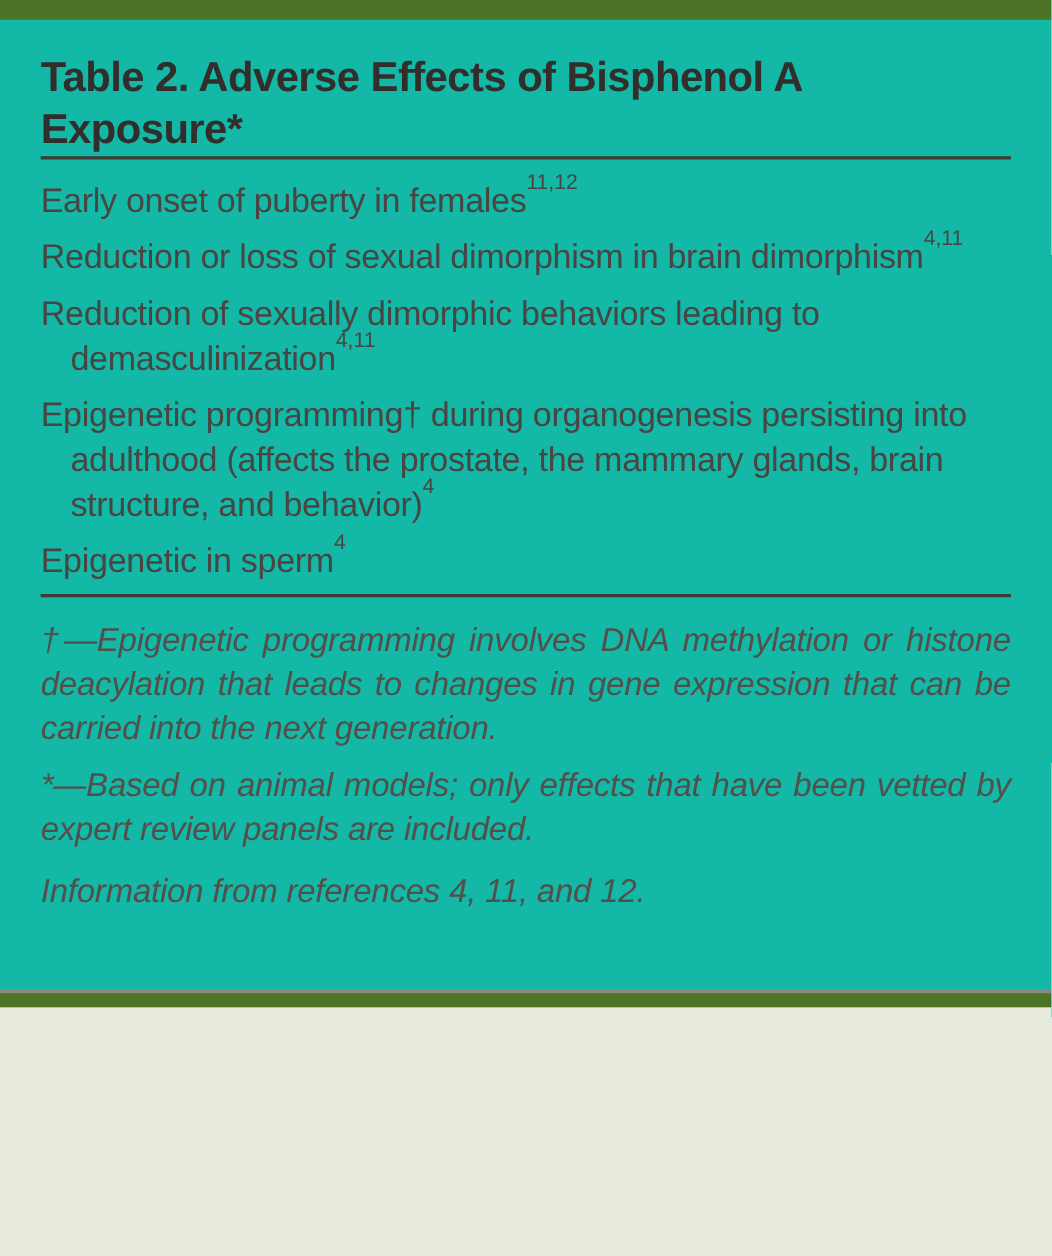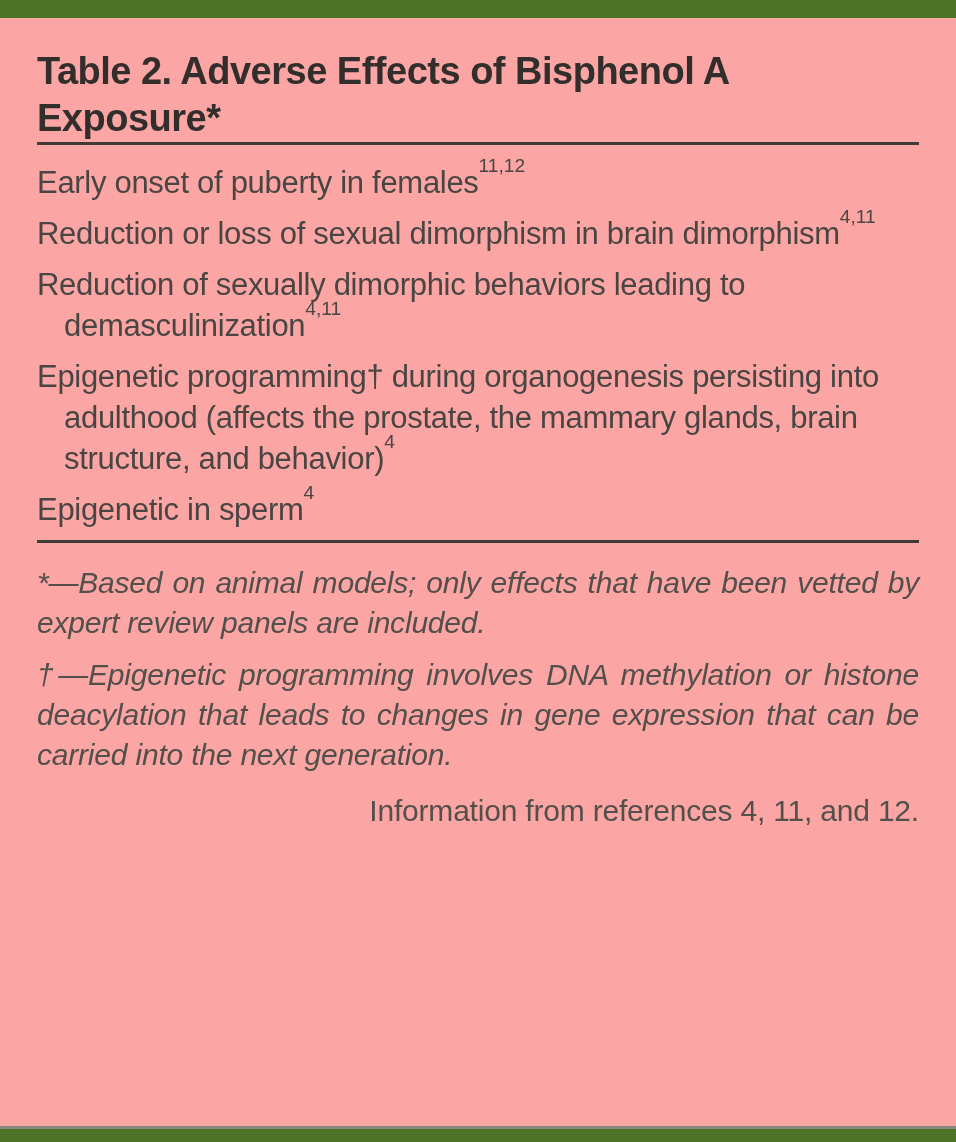--- a/index.html
+++ b/index.html
@@ -4,22 +4,22 @@
 <style>
   html, body {
     margin: 0;
     padding: 0;
     background: #e7ebdb;
     font-family: "Liberation Sans", sans-serif;
   }
   .page {
     position: relative;
     width: 956px;
-    height: 1142px;
-    background: #fca5a5;
+    height: 916px;
+    background: #14b8a6;
     overflow: hidden;
   }
   .accent-bar-top {
     width: 100%;
     height: 18px;
     background: #4c7427;
   }
   .content {
     padding: 0 37px;
   }
@@ -66,24 +66,24 @@
     font-size: 30px;
     font-style: italic;
     line-height: 40px;
     color: #534f4b;
     text-align: justify;
     letter-spacing: -0.2px;
   }
   .source {
     margin: 16px 0 0 0;
     font-size: 30px;
+    font-style: italic;
     line-height: 40px;
     color: #534f4b;
     letter-spacing: -0.2px;
-    text-align: right;
   }
   .gray-line {
     position: absolute;
     left: 0;
     bottom: 13px;
     width: 100%;
     height: 3px;
     background: #8b897f;
   }
   .accent-bar-bottom {
@@ -110,22 +110,22 @@
         <p class="item"><span>Early onset of puberty in females</span><sup>11,12</sup></p>
         <p class="item"><span>Reduction or loss of sexual dimorphism in brain dimorphism</span><sup>4,11</sup></p>
         <p class="item"><span>Reduction of sexually dimorphic behaviors leading to demasculinization</span><sup>4,11</sup></p>
         <p class="item"><span>Epigenetic programming† during organogenesis persisting into adulthood (affects the prostate, the mammary glands, brain structure, and behavior)</span><sup>4</sup></p>
         <p class="item"><span>Epigenetic in sperm</span><sup>4</sup></p>
       </div>
 
     <hr class="rule rule-foot">
 
     <div class="footnotes">
+        <p class="footnote">†—Epigenetic programming involves DNA methylation or histone deacylation that leads to changes in gene expression that can be carried into the next generation.</p>
         <p class="footnote">*—Based on animal models; only effects that have been vetted by expert review panels are included.</p>
-        <p class="footnote">†—Epigenetic programming involves DNA methylation or histone deacylation that leads to changes in gene expression that can be carried into the next generation.</p>
       </div>
 
     <p class="source">Information from references 4, 11, and 12.</p>
   </div>
 
   <div class="gray-line"></div>
   <div class="accent-bar-bottom"></div>
 </div>
 
 </body></html>

